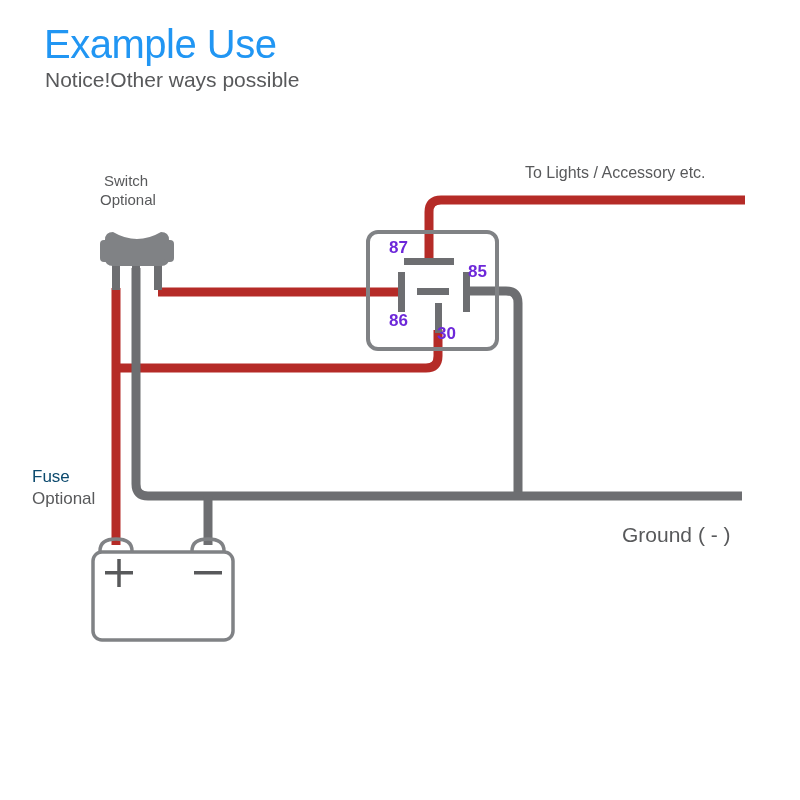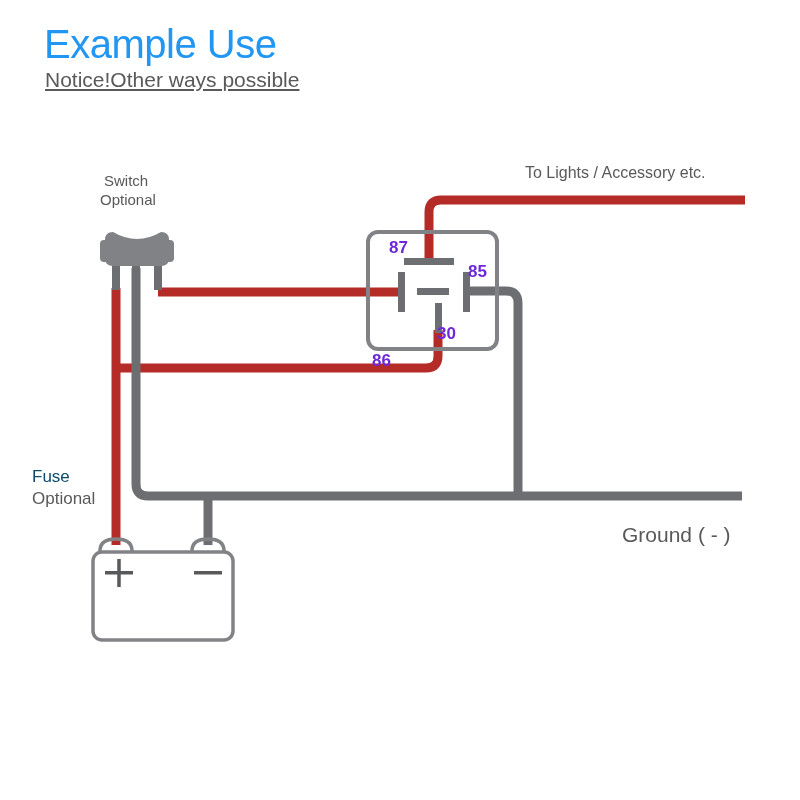--- a/index.html
+++ b/index.html
@@ -39,21 +39,20 @@
     font-size: 40px;
     color: #2196f3;
     font-weight: 400;
     letter-spacing: -0.5px;
   }
   #subtitle {
     left: 45px;
     top: 68px;
     font-size: 21px;
     color: #58595b;
-    text-decoration: underline;
   }
   #lbl-switch1 {
     left: 104px;
     top: 172px;
     font-size: 15px;
     color: #58595b;
   }
   #lbl-switch2 {
     left: 100px;
     top: 191px;
@@ -92,21 +91,21 @@
   }
   .term-num {
     position: absolute;
     font-family: "Liberation Sans", sans-serif;
     font-size: 17px;
     font-weight: bold;
     color: #6d28d9;
     white-space: nowrap;
   }
   #term-87 { left: 389px; top: 238px; }
-  #term-86 { left: 372px; top: 311px; margin-top: 40px; }
+  #term-86 { left: 389px; top: 311px; }
   #term-85 { left: 468px; top: 262px; }
   #term-30 { left: 437px; top: 324px; }
 </style>
 </head>
 <body>
 
 <div id="canvas">
 
   <div class="txt" id="title">Example Use</div>
   <div class="txt" id="subtitle">Notice!Other ways possible</div>

